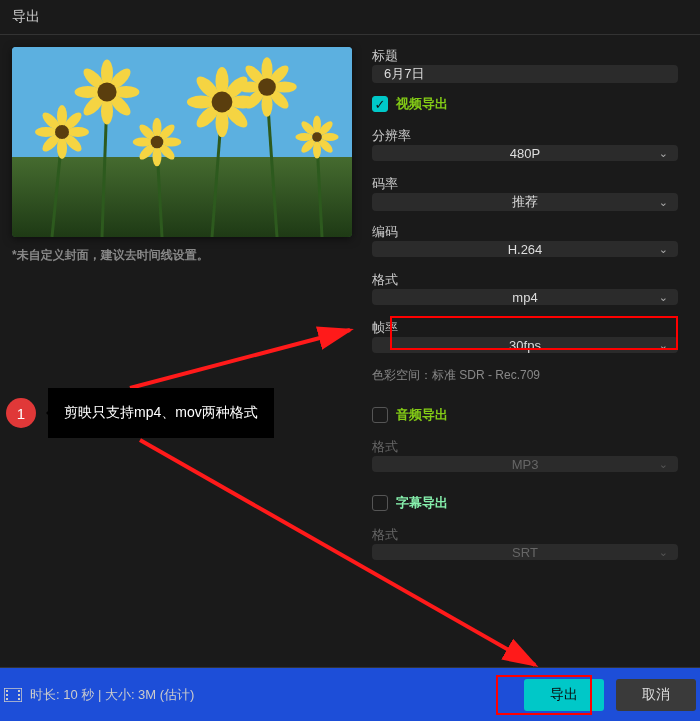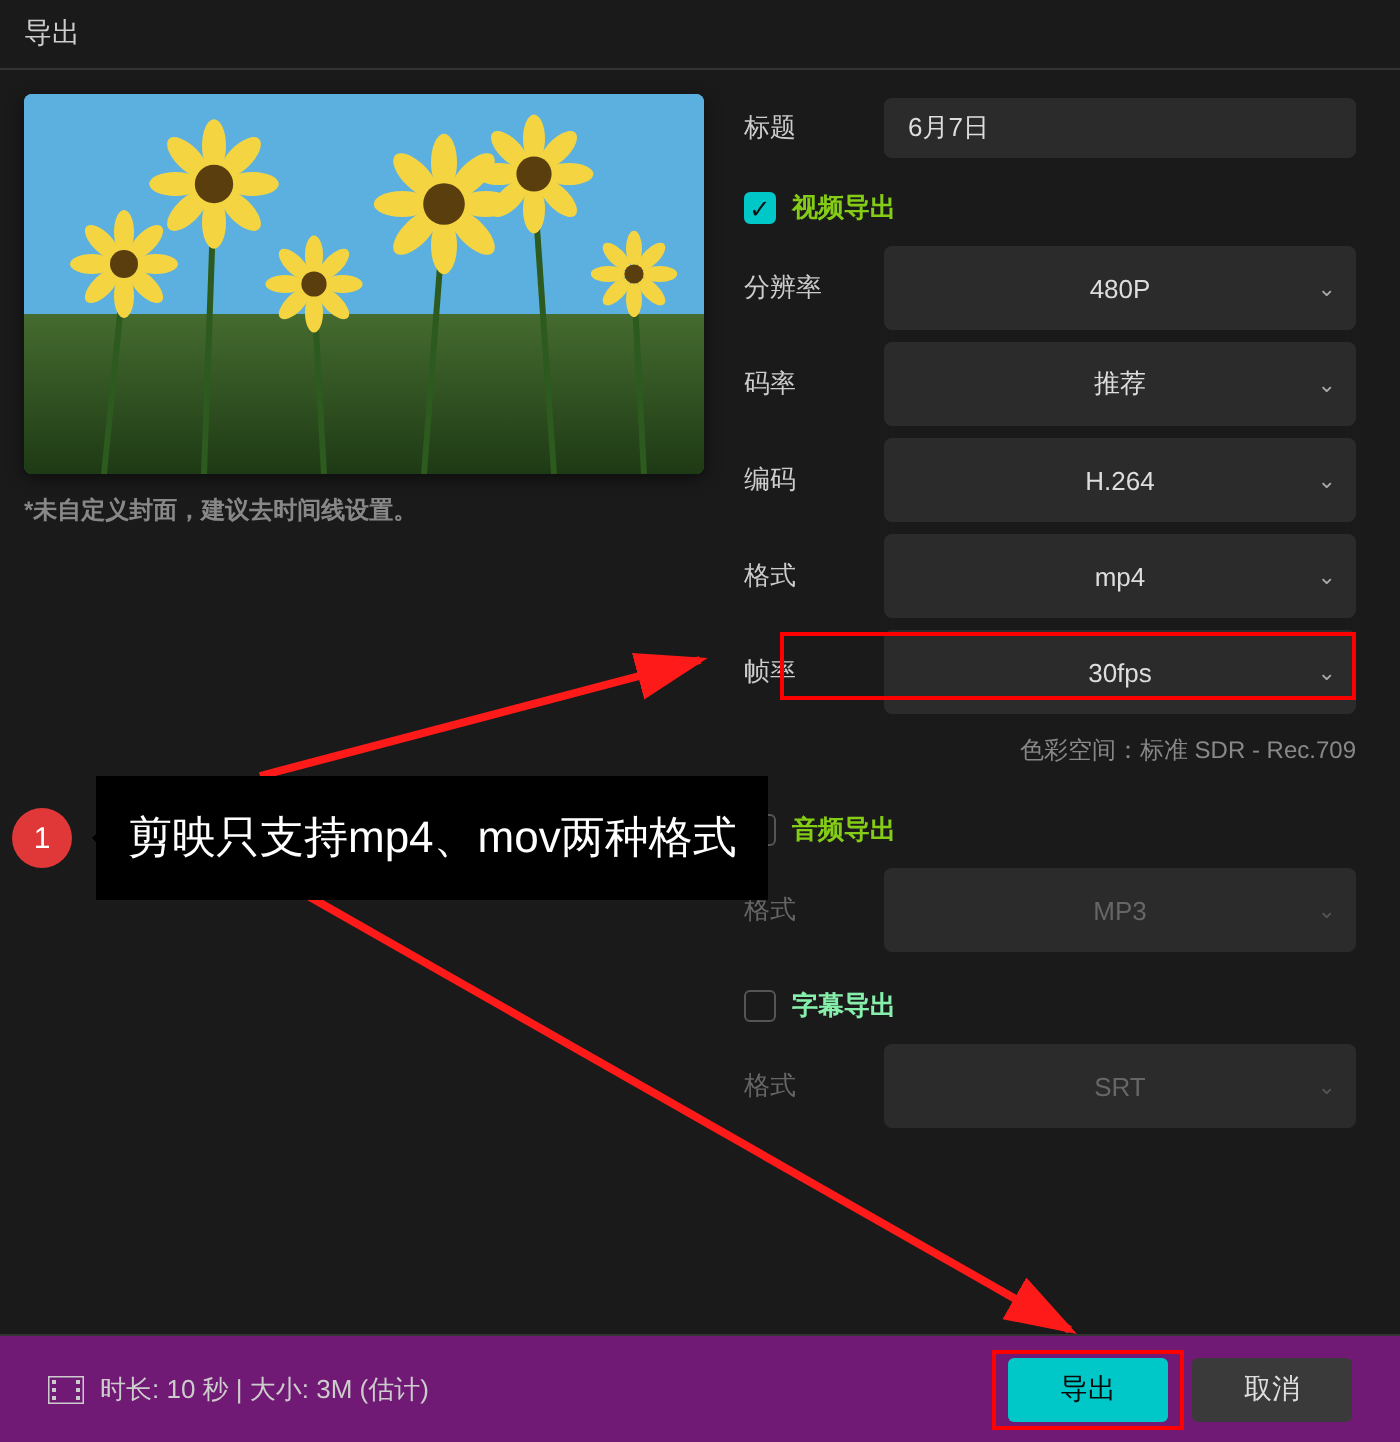--- a/index.html
+++ b/index.html
@@ -43,23 +43,23 @@
       font-size: 12px;
       margin-top: 10px;
     }
     .right {
       flex: 1;
       padding-left: 10px;
       padding-right: 10px;
     }
     .row {
       display: flex;
-      align-items: center;
       margin-bottom: 14px;
       height: 34px;
+      flex-direction: column;
     }
     .row .label {
       width: 70px;
       color: #ccc;
       font-size: 13px;
     }
     .row .label.dim { color: #666; }
     .input-box {
       flex: 1;
       background: #2b2b2b;
@@ -115,21 +115,20 @@
       display: flex; align-items: center; justify-content: center;
     }
     .cb.on { background: #00c8c8; border-color: #00c8c8; color: #111; }
     .sect-title { color: #84cc16; font-weight: 600; }
     .sect-title.dim { color: #86efac; }
     .color-info {
       color: #888;
       font-size: 12px;
       margin-bottom: 8px;
       margin-top: 4px;
-      text-align: right;
     }
     .highlight-box-format {
       position: absolute;
       border: 2.5px solid #ff0000;
       left: 390px;
       top: 316px;
       width: 288px;
       height: 34px;
       pointer-events: none;
     }
@@ -146,40 +145,40 @@
       color: #fff;
       border-radius: 50%;
       display: flex; align-items: center; justify-content: center;
       font-size: 15px;
       margin-right: 12px;
     }
     .anno-bubble {
       background: #000;
       color: #fff;
       padding: 16px 16px;
-      font-size: 22px;
+      font-size: 14px;
       position: relative;
     }
     .anno-bubble::before {
       content: "";
       position: absolute;
       left: -10px; top: 50%;
       margin-top: -8px;
       border: 8px solid transparent;
       border-right-color: #000;
     }
     .footer {
       position: absolute;
       bottom: 0; left: 0; right: 0;
       height: 54px;
       border-top: 1px solid #333;
       display: flex;
       align-items: center;
-      padding: 0 24px;
-      background: #701a75;
+      padding: 0 4px;
+      background: #1d4ed8;
     }
     .footer .film-icon {
       margin-right: 8px;
     }
     .footer-info { color: #ccc; font-size: 13px; flex: 1; }
     .btn {
       height: 32px;
       padding: 0 26px;
       border-radius: 3px;
       display: flex; align-items: center; justify-content: center;

